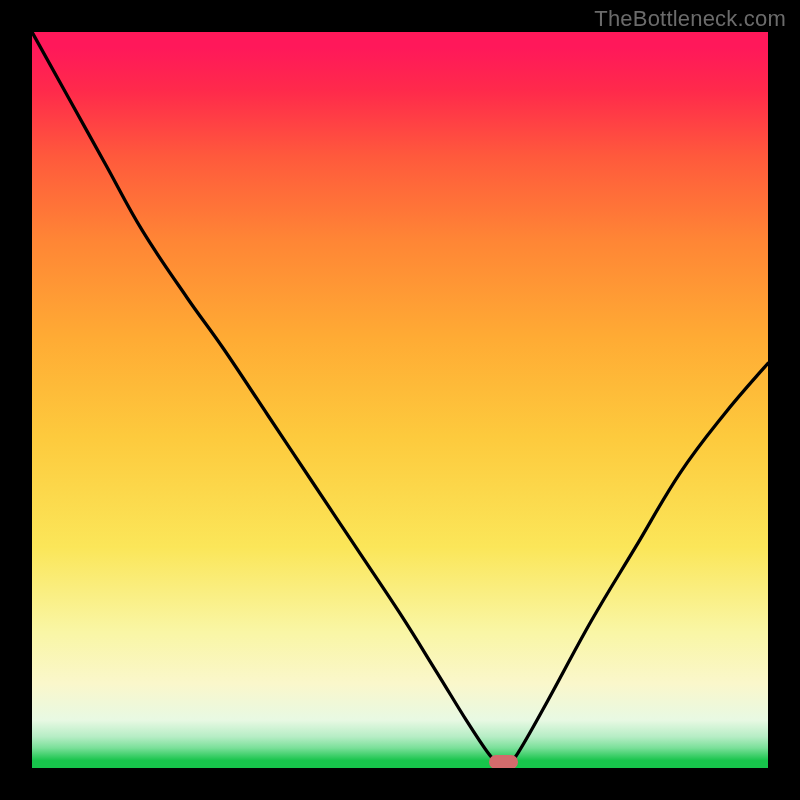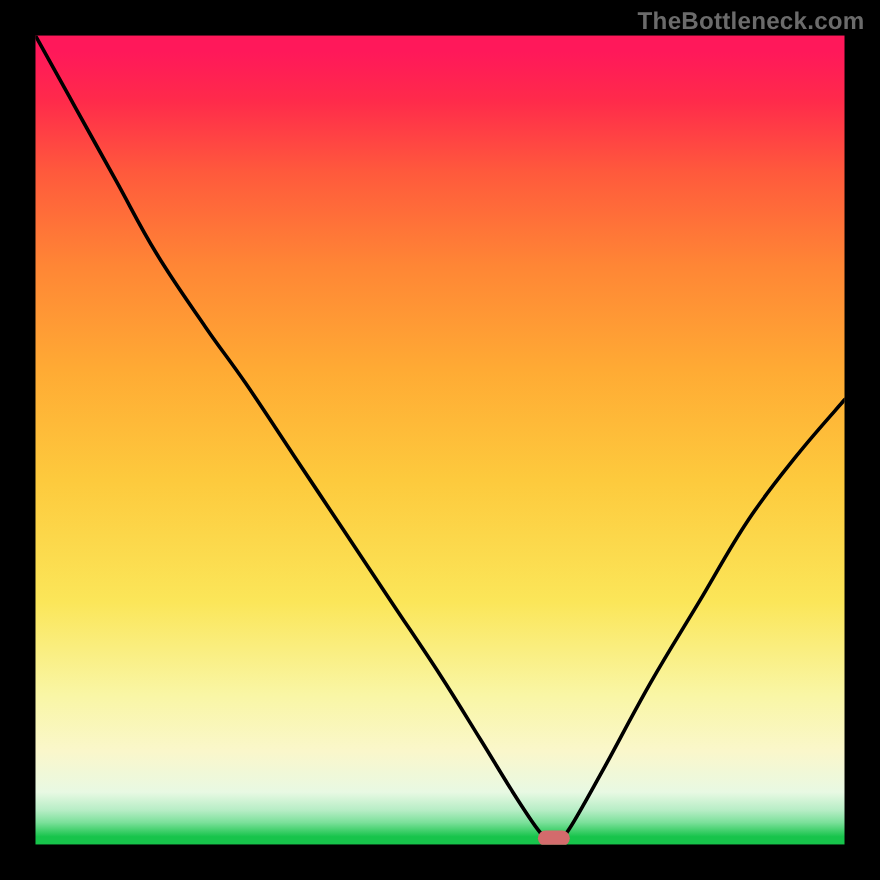--- a/index.html
+++ b/index.html
@@ -16,21 +16,21 @@
     height: 800px;
     background: #000;
   }
   .watermark {
     position: absolute;
     top: 6px;
     right: 14px;
     color: #6b6b6b;
     font-family: Arial, Helvetica, sans-serif;
     font-size: 22px;
-    font-weight: 700;
+    font-weight: 400;
     letter-spacing: 0.2px;
   }
   .plot {
     position: absolute;
     left: 32px;
     top: 32px;
     width: 736px;
     height: 736px;
     overflow: hidden;
   }

